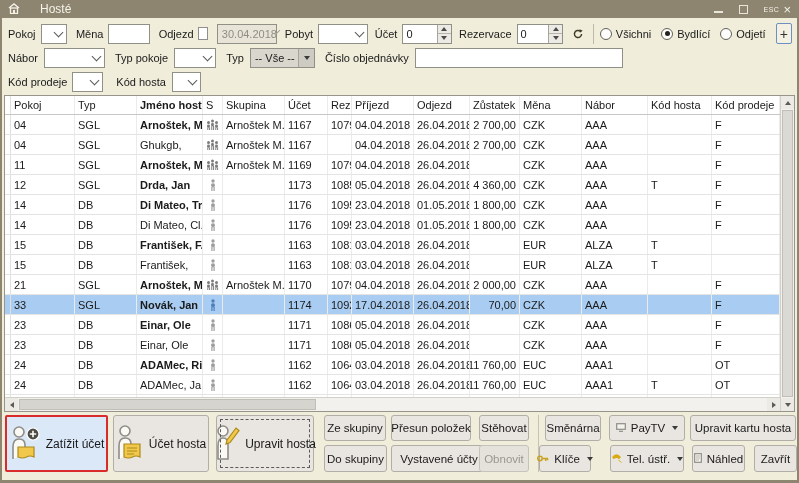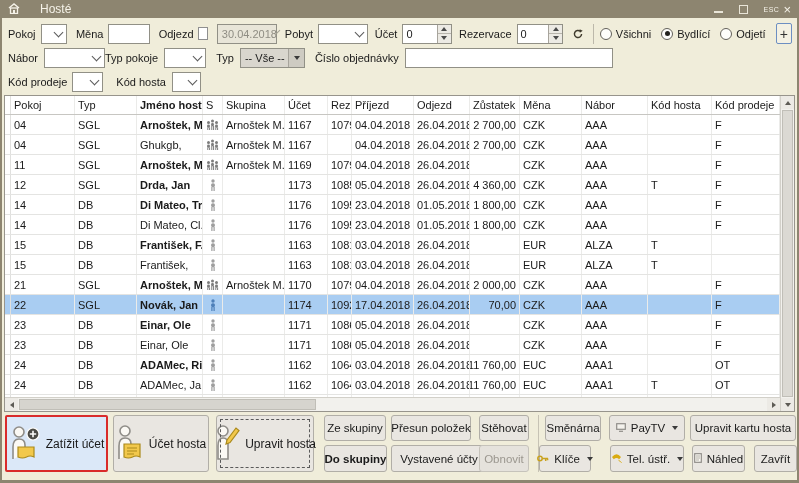--- a/index.html
+++ b/index.html
@@ -151,21 +151,21 @@
       <span class="rlabel">Bydlící</span>
       <span class="radio"></span>
       <span class="rlabel">Odjetí</span>
       <span class="plusbtn" style="margin-left:auto;margin-right:1px;">+</span>
     </div>
     <div class="frow">
       <span class="flabel">Nábor</span>
       <span class="combo" style="width:61px;margin-left:6px;">
           <span class="chev"></span>
         </span>
-      <span class="flabel" style="">Typ pokoje</span>
+      <span class="flabel" style="margin-left:10px;">Typ pokoje</span>
       <span class="combo" style="width:42px;margin-left:6px;">
           <span class="chev"></span>
         </span>
       <span class="flabel" style="margin-left:10px;">Typ</span>
       <span class="graycombo" style="width:65px;margin-left:6px;">
         <span>-- Vše --</span>
         <span class="dddrop">
             <span class="dar"></span>
           </span>
       </span>
@@ -447,21 +447,21 @@
             <div class="td" style="width: 62px;">04.04.2018</div>
             <div class="td" style="width: 56px;">26.04.2018</div>
             <div class="td right" style="width: 50px; text-align: center;">2 000,00</div>
             <div class="td" style="width: 62px;">CZK</div>
             <div class="td" style="width: 66px;">AAA</div>
             <div class="td" style="width: 64px;"></div>
             <div class="td" style="width: 60px; flex: 1 1 auto;">F</div>
           </div>
           <div class="tr sel">
             <div class="gutter"></div>
-            <div class="td" style="width: 64px;">22</div>
+            <div class="td" style="width: 64px;">33</div>
             <div class="td" style="width: 62px;">SGL</div>
             <div class="td bold" style="width: 66px;">Novák, Jan</div>
             <div class="td center" style="width: 20px;">
               <svg width="8" height="12" viewBox="0 0 8 12">
                 <circle cx="4" cy="2" r="1.7" fill="#4d7fb8"></circle>
                 <rect x="2.1" y="4.2" width="3.8" height="4" rx="1.6" fill="#4d7fb8"></rect>
                 <rect x="2.3" y="8" width="1.2" height="4" fill="#4d7fb8"></rect>
                 <rect x="4.5" y="8" width="1.2" height="4" fill="#4d7fb8"></rect>
               </svg>
             </div>
@@ -642,21 +642,21 @@
           <path d="M4 35 V22 Q4 14 9 14 Q14 14 14 20 V35 Z" fill="#fbf9f4" stroke="#8f8d88" stroke-width="1.6"></path>
           <path d="M13 16 L22 4 L25 6.5 L16 18.5 L12 20 Z" fill="#f2c84b" stroke="#ab8a1c" stroke-width="1.2"></path>
         </svg>
       </span>
       <span>Upravit hosta</span>
     </div>
 
     <div class="btn" style="left:322px;top:3px;width:62px;height:26px;text-align:right;">
         <span>Ze skupiny</span>
       </div>
-    <div class="btn" style="left:322px;top:33px;width:63px;height:27px;font-weight:bold;">
+    <div class="btn" style="left:322px;top:33px;width:63px;height:27px;">
         <span>Do skupiny</span>
       </div>
     <div class="btn" style="left:389px;top:3px;width:80px;height:26px;">
         <span>Přesun položek</span>
       </div>
     <div class="btn" style="left:389px;top:33px;width:96px;height:27px;">
         <span>Vystavené účty</span>
       </div>
     <div class="btn" style="left:477px;top:3px;width:50px;height:26px;">
         <span>Stěhovat</span>

